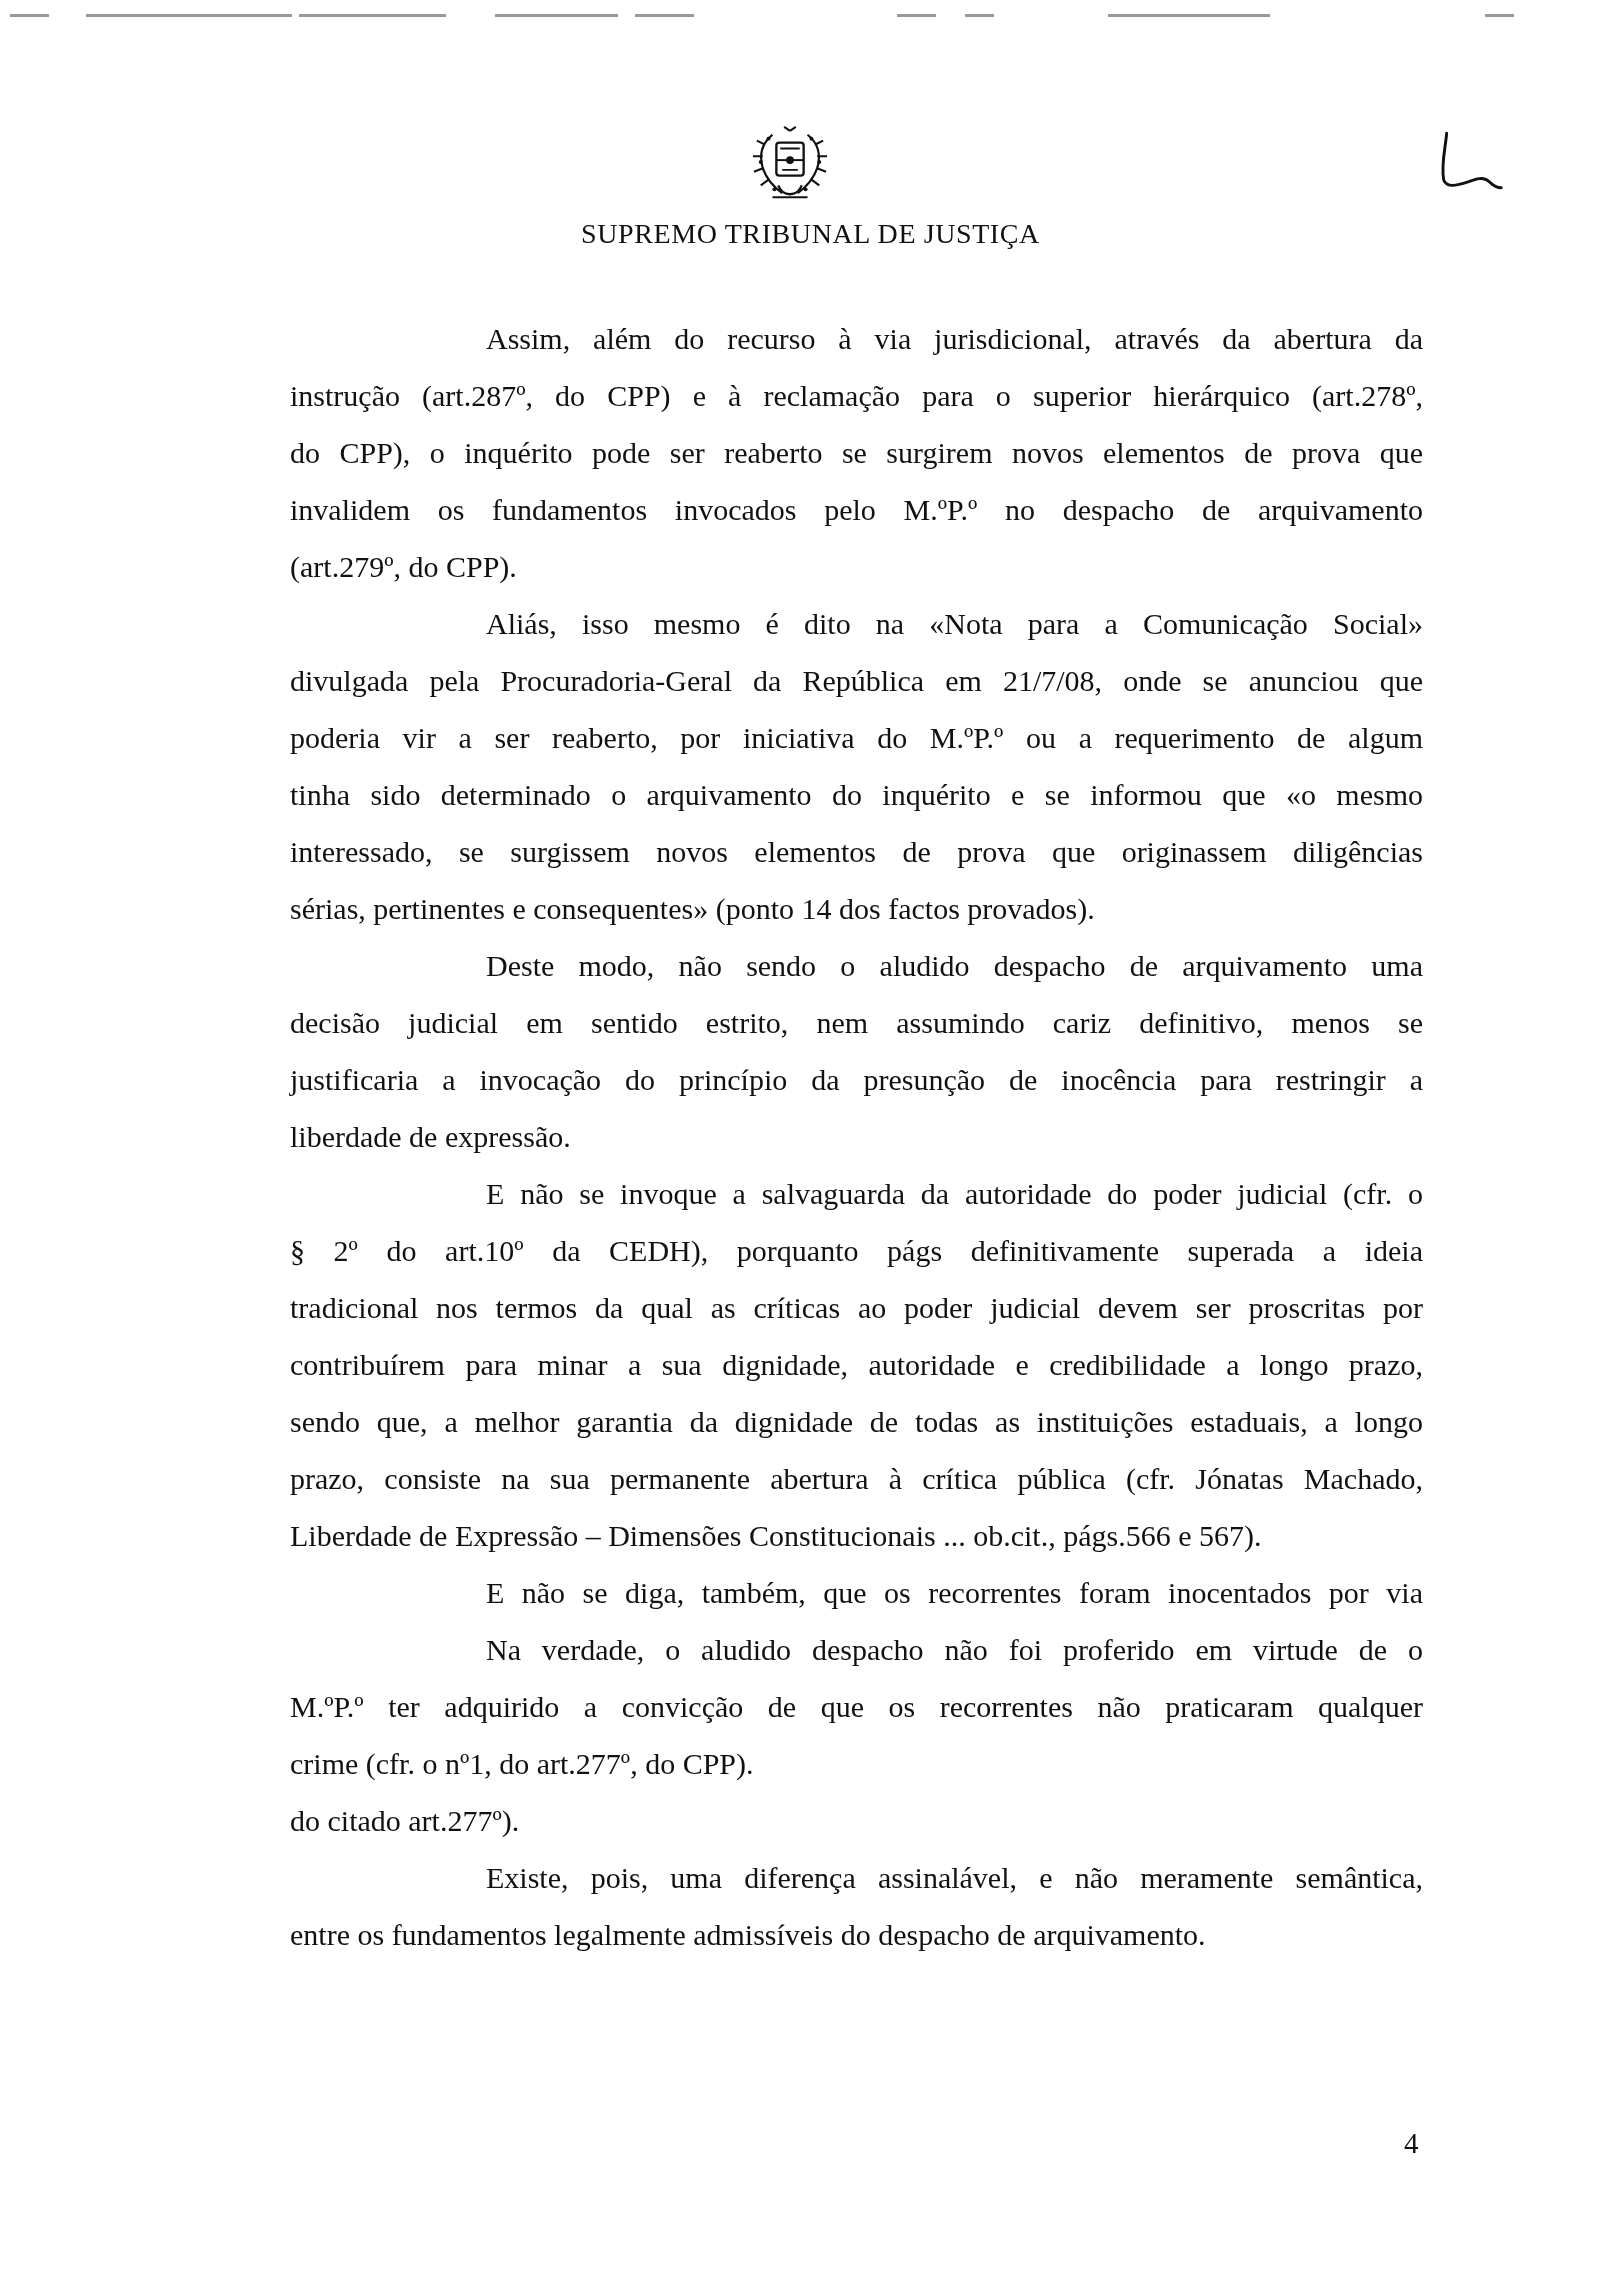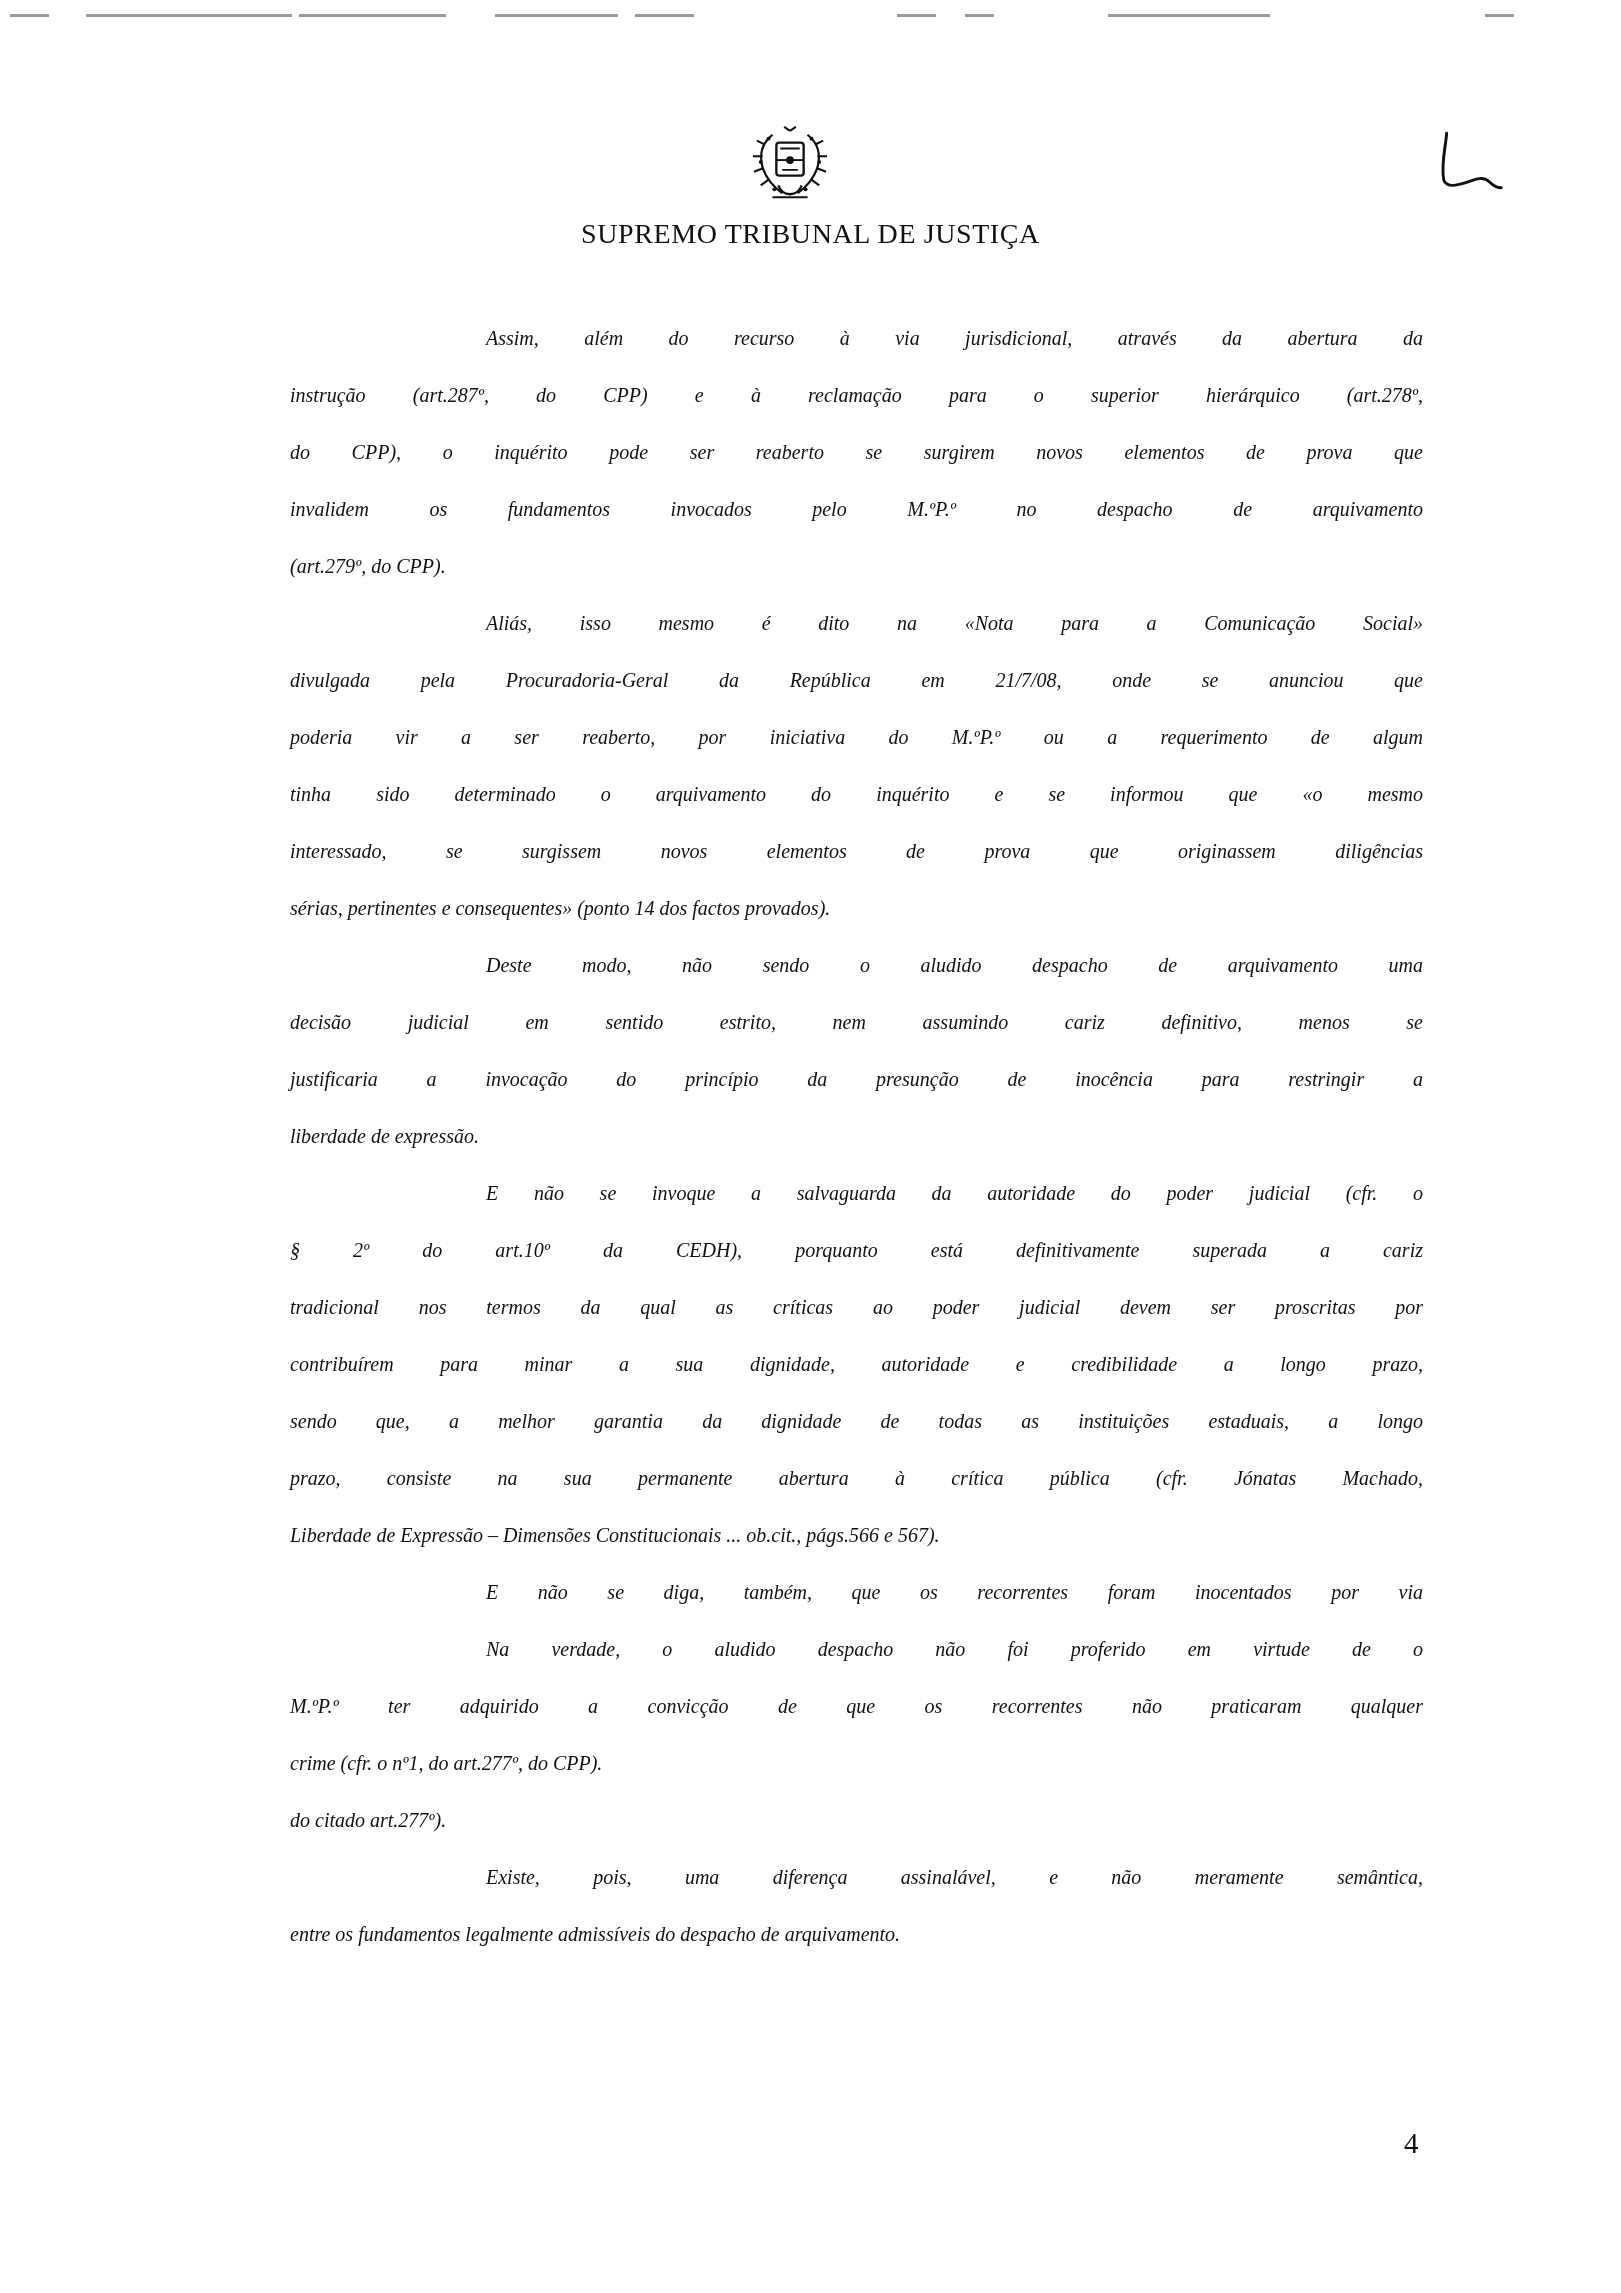--- a/index.html
+++ b/index.html
@@ -9,22 +9,22 @@
   .scan-noise span { position: absolute; top: 0; height: 2.9px; background: #9a9a9a; }
   .crest { position: absolute; left: 733px; top: 125px; width: 114px; height: 78px; }
   .court-title {
     position: absolute; left: 0; width: 1621px; top: 218px; text-align: center;
     font-family: "Liberation Serif", "DejaVu Serif", serif; font-size: 28px; letter-spacing: 0.6px;
     color: #111; margin: 0; font-weight: normal;
   }
   .handmark { position: absolute; left: 1433px; top: 125px; width: 78px; height: 71px; }
   .body-text {
     position: absolute; left: 290px; top: 310px; width: 1133px;
-    font-family: "Liberation Serif", "DejaVu Serif", serif; font-style: italic;
-    font-size: 20px; color: #111;
+    font-family: "Liberation Serif", "DejaVu Serif", serif; 
+    font-size: 30px; color: #111;
   }
   .line {
     height: 57px; line-height: 57px; white-space: nowrap;
     text-align: justify; text-align-last: justify; overflow: visible;
   }
   .line.last { text-align: right; text-align-last: left; }
   .line.indent { padding-left: 196px; }
   .page-number {
     position: absolute; left: 1404px; top: 2127px;
     font-family: "Liberation Serif", "DejaVu Serif", serif; font-size: 29px; color: #111;
@@ -98,21 +98,21 @@
 
     <div>
       <div class="line indent">Deste modo, não sendo o aludido despacho de arquivamento uma</div>
       <div class="line">decisão judicial em sentido estrito, nem assumindo cariz definitivo, menos se</div>
       <div class="line">justificaria a invocação do princípio da presunção de inocência para restringir a</div>
       <div class="line last">liberdade de expressão.</div>
     </div>
 
     <div>
       <div class="line indent">E não se invoque a salvaguarda da autoridade do poder judicial (cfr. o</div>
-      <div class="line">§ 2º do art.10º da CEDH), porquanto está definitivamente superada a cariz</div>
+      <div class="line">§ 2º do art.10º da CEDH), porquanto págs definitivamente superada a ideia</div>
       <div class="line">tradicional nos termos da qual as críticas ao poder judicial devem ser proscritas por</div>
       <div class="line">contribuírem para minar a sua dignidade, autoridade e credibilidade a longo prazo,</div>
       <div class="line">sendo que, a melhor garantia da dignidade de todas as instituições estaduais, a longo</div>
       <div class="line">prazo, consiste na sua permanente abertura à crítica pública (cfr. Jónatas Machado,</div>
       <div class="line last">Liberdade de Expressão – Dimensões Constitucionais ... ob.cit., págs.566 e 567).</div>
     </div>
 
     <div>
       <div class="line indent">E não se diga, também, que os recorrentes foram inocentados por via</div>
     </div>

